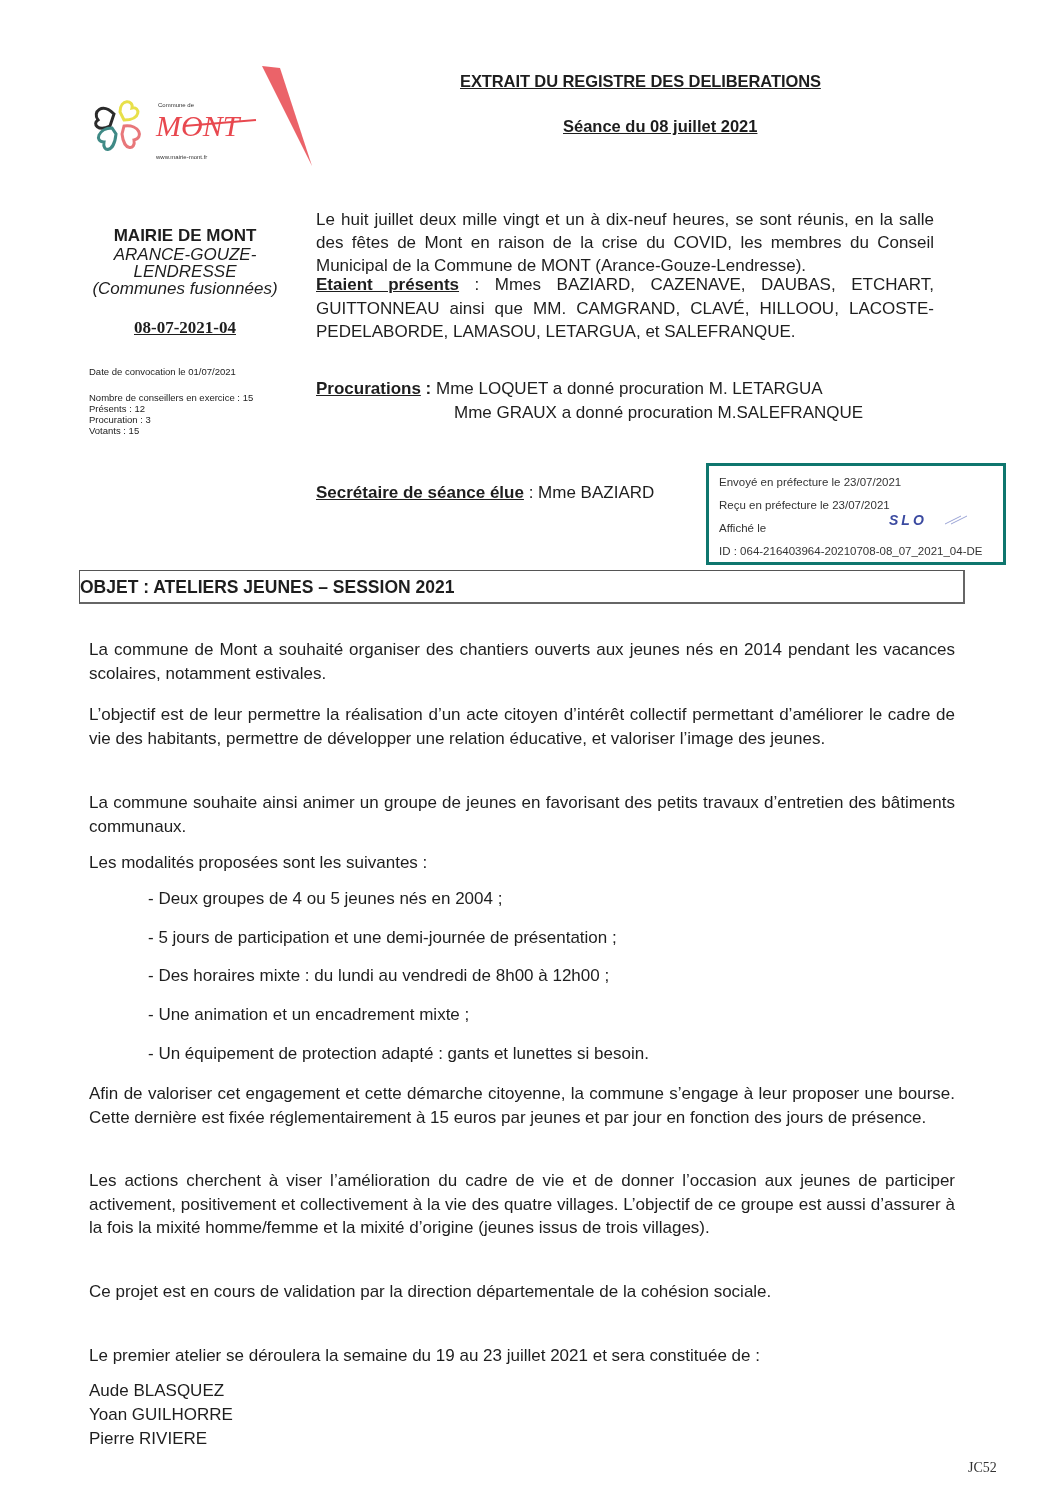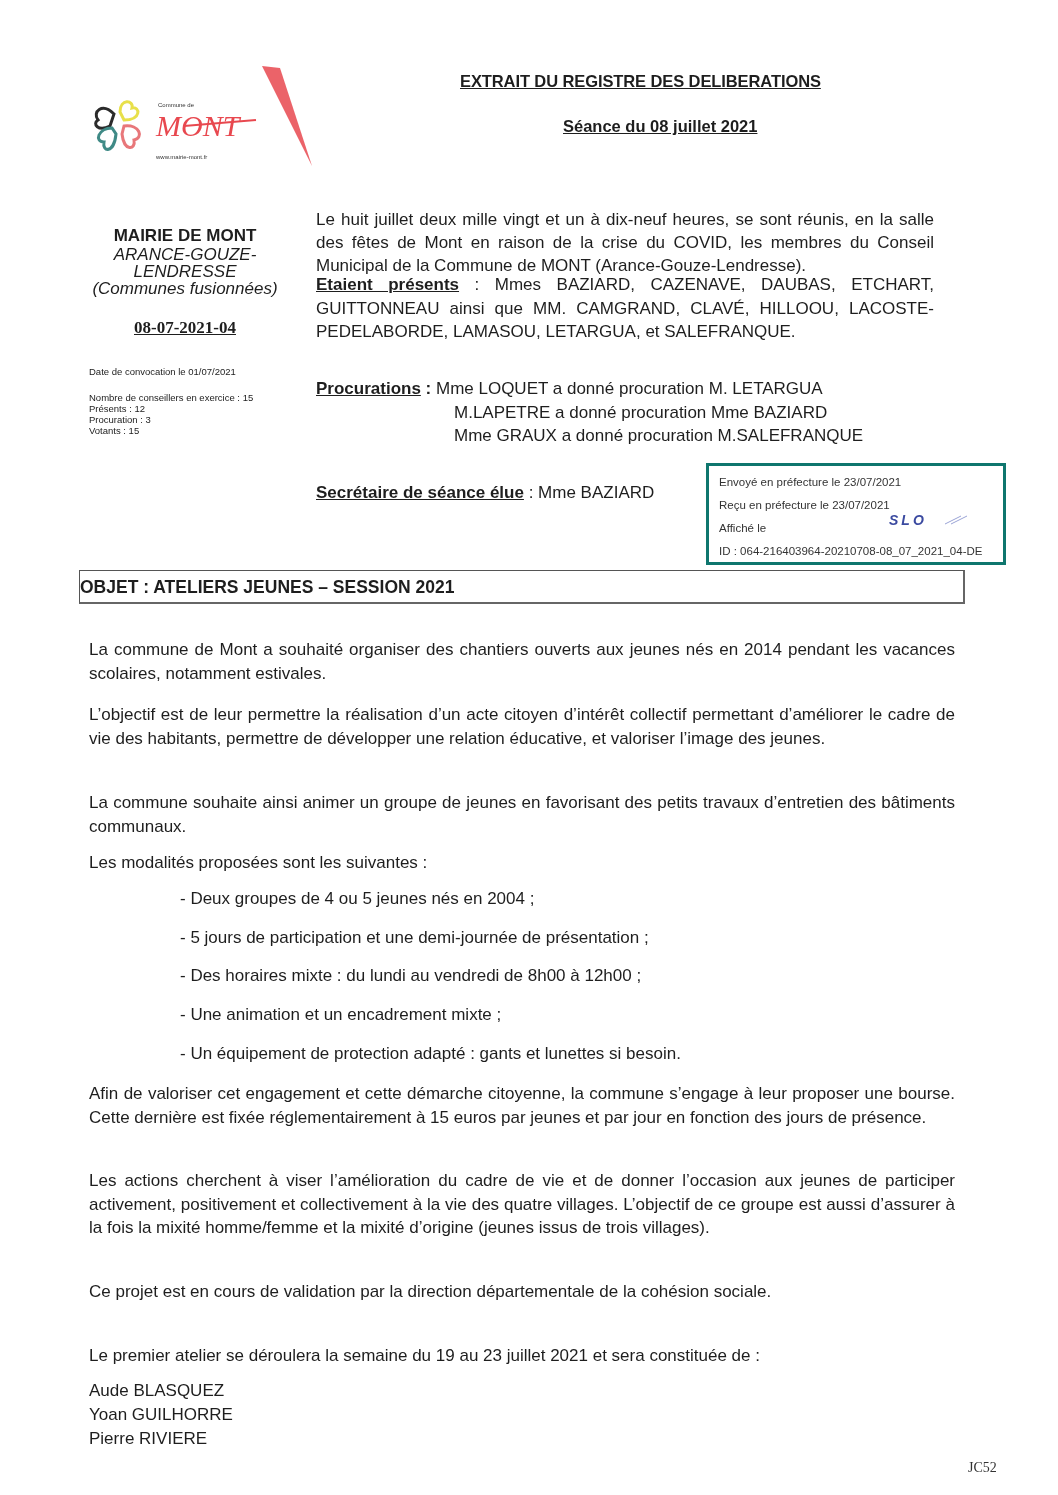--- a/index.html
+++ b/index.html
@@ -43,21 +43,21 @@
   #objet-box { left: 79px; top: 570px; width: 886px; height: 34px; border: 1px solid #555; box-sizing: border-box;
                border-bottom: 2px solid #666; border-right: 2px solid #666; text-align: left;
                font-weight: bold; font-size: 17.5px; line-height: 32px; }
 
   
   .para { left: 89px; width: 866px; font-size: 17px; line-height: 23.5px; text-align: justify; }
   #p1 { top: 638px; }
   #p2 { top: 703px; }
   #p3 { top: 791px; }
   #p4 { top: 851px; }
-  .bullet { left: 148px; font-size: 17px; margin-left: 32px; }
+  .bullet { left: 148px; font-size: 17px; }
   #b0 { top: 889px; } #b1 { top: 928px; } #b2 { top: 966px; } #b3 { top: 1005px; } #b4 { top: 1044px; }
   #p5 { top: 1082px; }
   #p6 { top: 1169px; }
   #p7 { top: 1280px; }
   #p8 { top: 1344px; }
   #names { left: 89px; top: 1379px; font-size: 17px; line-height: 24px; }
 
   #footer-code { left: 968px; top: 1460px; font-family: "Liberation Serif", serif; font-size: 14px; color: #333; }
 </style>
 </head>
@@ -98,21 +98,20 @@
 <div id="extrait-title" class="abs">EXTRAIT DU REGISTRE DES DELIBERATIONS</div>
 <div id="seance-title" class="abs">Séance du 08 juillet 2021</div>
 <div id="intro" class="abs">Le huit juillet deux mille vingt et un à dix-neuf heures, se sont réunis, en la salle des fêtes de Mont en raison de la crise du COVID, les membres du Conseil Municipal de la Commune de MONT (Arance-Gouze-Lendresse).</div>
 
 <div id="presents" class="abs">
   <span class="ul-bold">Etaient présents</span><span> : Mmes BAZIARD, CAZENAVE, DAUBAS, ETCHART, GUITTONNEAU ainsi que MM.  CAMGRAND, CLAVÉ, HILLOOU, LACOSTE-PEDELABORDE, LAMASOU, LETARGUA, et SALEFRANQUE.</span>
 </div>
 
 <div id="procurations" class="abs">
   <div><span class="ul-bold">Procurations</span><span style="font-weight:bold"> : </span><span>Mme LOQUET a donné procuration M. LETARGUA</span></div>
-  <div class="indent">M.LAPETRE a donné procuration Mme BAZIARD</div>
   <div class="indent">Mme GRAUX a donné procuration M.SALEFRANQUE</div>
 </div>
 
 <div id="secretaire" class="abs">
   <span class="ul-bold">Secrétaire de séance élue</span><span> : Mme BAZIARD</span>
 </div>
 
 <div id="stamp" class="abs">
   <div>Envoyé en préfecture le 23/07/2021</div>
   <div>Reçu en préfecture le 23/07/2021</div>

